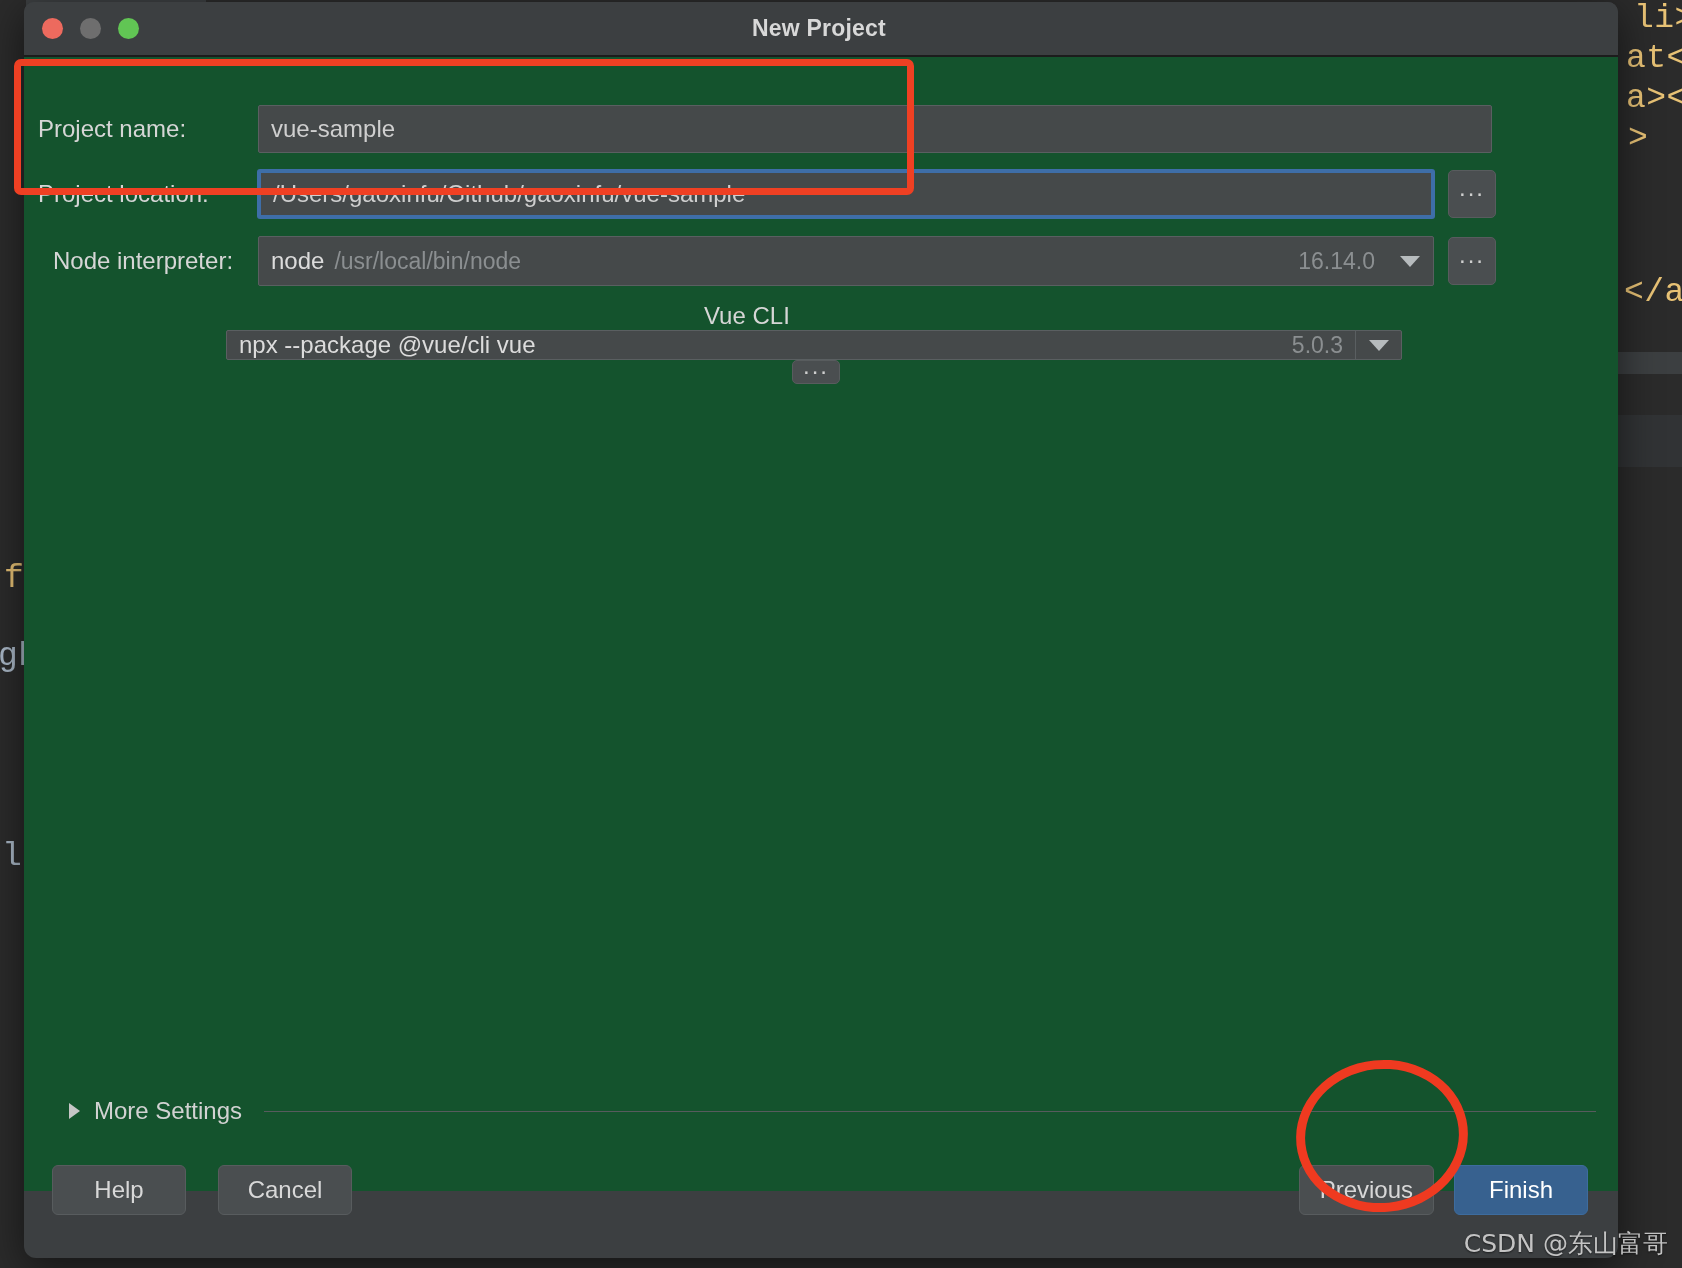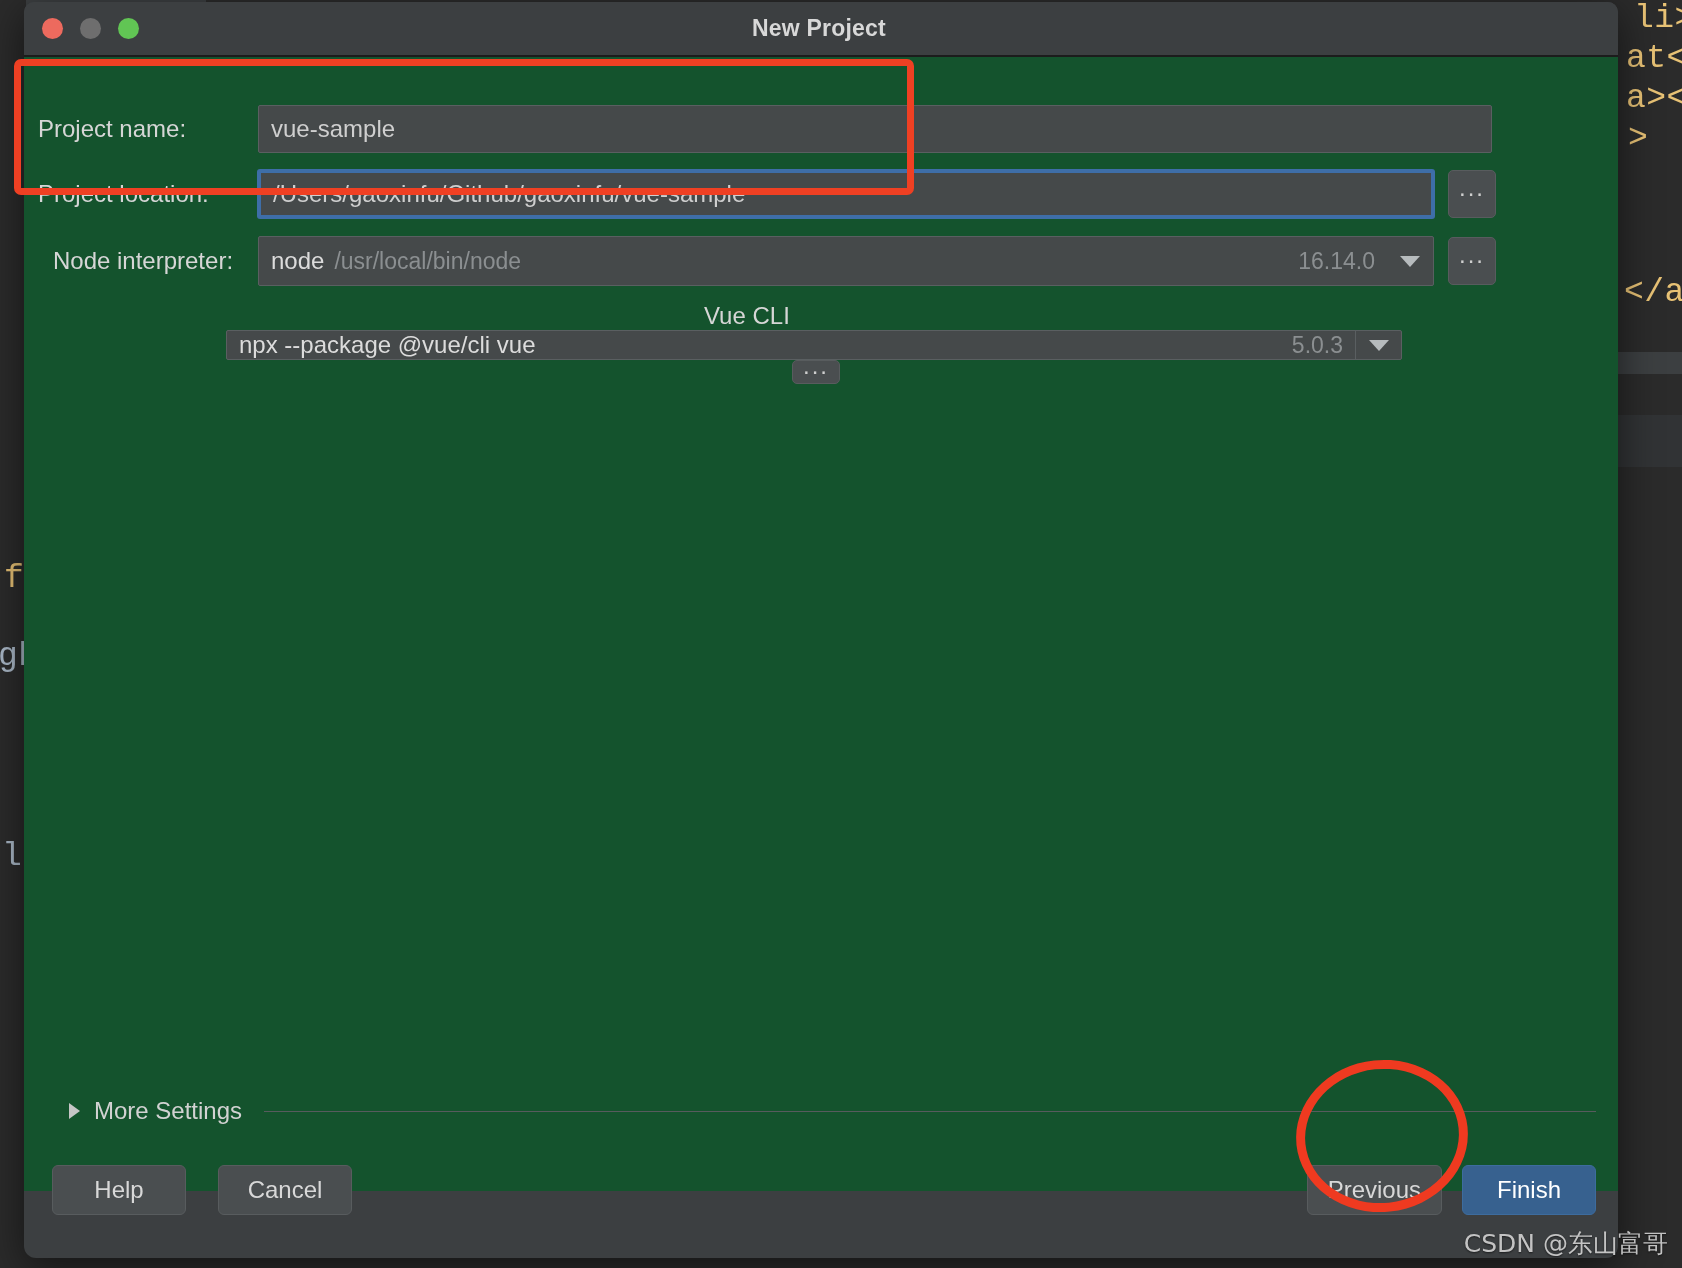--- a/index.html
+++ b/index.html
@@ -285,21 +285,21 @@
   }
   #footer-left {
     position: absolute;
     left: 28px;
     top: 1108px;
     display: flex;
     gap: 32px;
   }
   #footer-right {
     position: absolute;
-    right: 22px;
+    right: 30px;
     top: 1108px;
     display: flex;
     gap: 20px;
   }
 
   
   #annot-rect {
     position: absolute;
     left: 14px;
     top: 59px;

